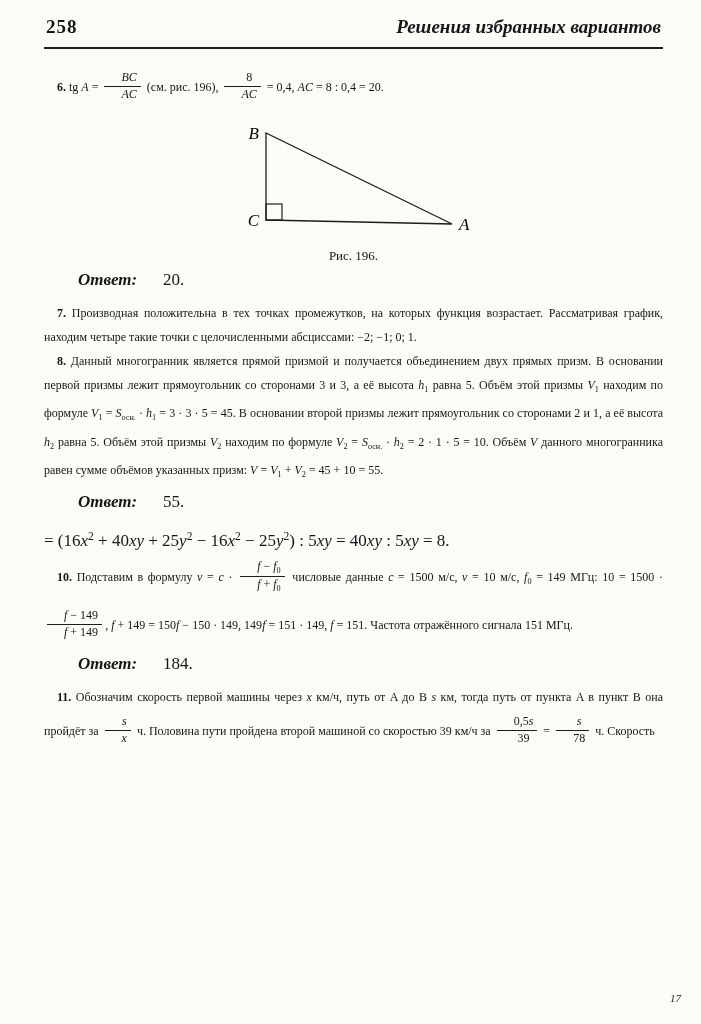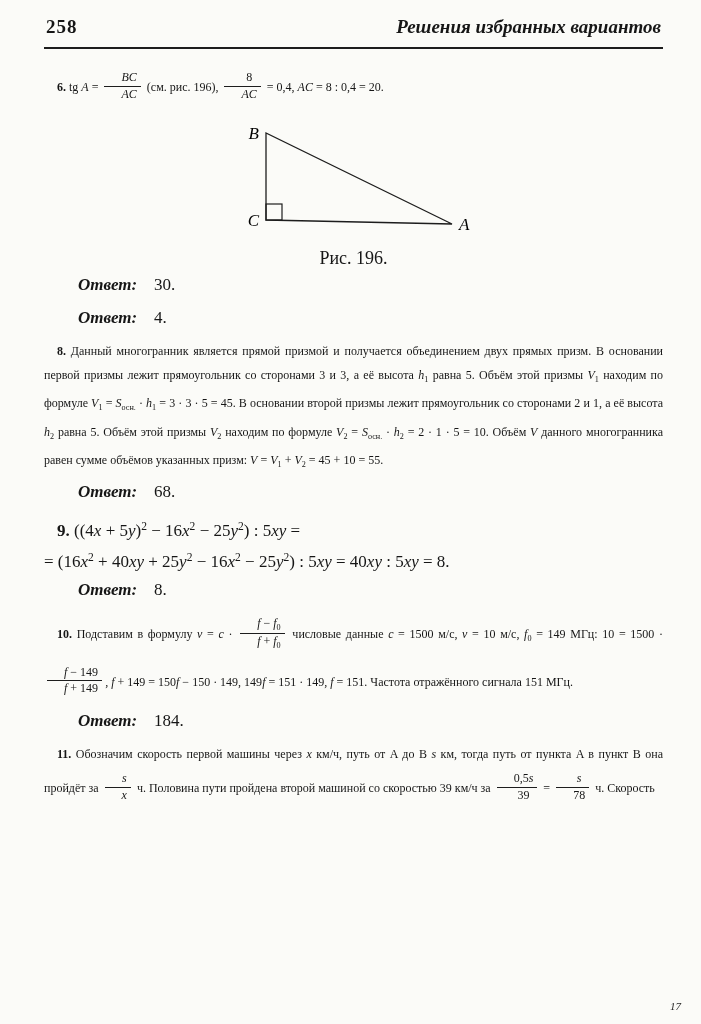--- a/index.html
+++ b/index.html
@@ -14,41 +14,41 @@
     border-bottom: 2px solid #1d1d1d; padding: 4px 2px 9px 2px; margin-bottom: 16px;
   }
   .hdr .pageno { font-size: 19px; font-weight: bold; letter-spacing: 1px; }
   .hdr .runtitle { font-size: 19px; font-weight: bold; font-style: italic; }
 
   .para { font-size: 12px; line-height: 24px; text-align: justify; text-indent: 13px; margin: 0; }
   .mathline { font-size: 17px; line-height: 27px; text-align: left; }
   .indent { text-indent: 13px; }
 
   .answer { font-size: 17px; line-height: 24px; margin: 3px 0 9px; padding-left: 34px; }
-  .answer .alabel { font-weight: bold; font-style: italic; margin-right: 17px; }
+  .answer .alabel { font-weight: bold; font-style: italic; margin-right: 26px; }
 
   .k-b { font-weight: bold; }
   .k-v { font-style: italic; }
   .k-sub { font-size: 0.68em; vertical-align: -0.32em; }
   .k-sup { font-size: 0.68em; vertical-align: 0.5em; }
 
   .frac {
     display: inline-block; vertical-align: middle; text-align: center;
     line-height: 1.15; margin: 8px 3px; transform: translateY(-2px);
   }
   .frac .fnum { display: block; padding: 0 4px 1px; border-bottom: 1.2px solid #1d1d1d; }
   .frac .fden { display: block; padding: 1px 4px 0; }
 
   .fig { width: fit-content; margin: 12px auto 4px auto; text-align: center; }
   .fig svg { display: block; }
-  .figcap { font-size: 18px; margin-top: 2px; text-align: center; }
+  .figcap { font-size: 13px; margin-top: 2px; text-align: center; }
   .vlabel { font-style: italic; font-size: 17px; font-family: "Liberation Serif", serif; }
 
   .sigmark {
-    position: absolute; right: 20px; bottom: 12px;
+    position: absolute; right: 20px; bottom: 20px;
     font-size: 11px; font-style: italic; color: #2a2a2a; margin-left: 20px;
   }
 </style>
 </head>
 <body>
 
 <div class="page">
 
   <div class="hdr">
     <span class="pageno">258</span>
@@ -62,40 +62,34 @@
       <polygon points="38,9 38,96 224,100" fill="none" stroke="#1d1d1d" stroke-width="1.3"></polygon>
       <rect x="38" y="80" width="16" height="16" fill="none" stroke="#1d1d1d" stroke-width="1.2"></rect>
       <text class="vlabel" x="31" y="15" text-anchor="end">B</text>
       <text class="vlabel" x="31" y="102" text-anchor="end">C</text>
       <text class="vlabel" x="231" y="106" text-anchor="start">A</text>
     </svg>
     <figcaption class="figcap">Рис. 196.</figcaption>
   </figure>
 
   <p class="answer">
-    <span class="alabel">Ответ:</span><span>30.</span>
+    <span class="alabel">Ответ:</span><span>20.</span>
   </p>
 
+  <p class="para"><span class="k-b">7. </span><span>Производная положительна в тех точках промежутков, на которых функция возрастает. Рассматривая график, находим четыре такие точки с целочисленными абсциссами: −2; −1; 0; 1.</span></p>
 
-  <p class="answer">
-    <span class="alabel">Ответ:</span><span>4.</span>
-  </p>
 
   <p class="para"><span class="k-b">8. </span><span>Данный многогранник является прямой призмой и получается объединением двух прямых призм. В основании первой призмы лежит прямоугольник со сторонами 3 и 3, а её высота </span><span class="k-v">h</span><span class="k-sub">1</span><span> равна 5. Объём этой призмы </span><span class="k-v">V</span><span class="k-sub">1</span><span> находим по формуле </span><span class="k-v">V</span><span class="k-sub">1</span><span> = </span><span class="k-v">S</span><span class="k-sub">осн.</span><span> · </span><span class="k-v">h</span><span class="k-sub">1</span><span> = 3 · 3 · 5 = 45. В основании второй призмы лежит прямоугольник со сторонами 2 и 1, а её высота </span><span class="k-v">h</span><span class="k-sub">2</span><span> равна 5. Объём этой призмы </span><span class="k-v">V</span><span class="k-sub">2</span><span> находим по формуле </span><span class="k-v">V</span><span class="k-sub">2</span><span> = </span><span class="k-v">S</span><span class="k-sub">осн.</span><span> · </span><span class="k-v">h</span><span class="k-sub">2</span><span> = 2 · 1 · 5 = 10. Объём </span><span class="k-v">V</span><span> данного многогранника равен сумме объёмов указанных призм: </span><span class="k-v">V</span><span> = </span><span class="k-v">V</span><span class="k-sub">1</span><span> + </span><span class="k-v">V</span><span class="k-sub">2</span><span> = 45 + 10 = 55.</span></p>
 
   <p class="answer">
-    <span class="alabel">Ответ:</span><span>68.</span>
+    <span class="alabel">Ответ:</span><span>55.</span>
   </p>
 
-  <div class="mathline indent"><span class="k-b">9. </span><span>((4</span><span class="k-v">x</span><span> + 5</span><span class="k-v">y</span><span>)</span><span class="k-sup">2</span><span> − 16</span><span class="k-v">x</span><span class="k-sup">2</span><span> − 25</span><span class="k-v">y</span><span class="k-sup">2</span><span>) : 5</span><span class="k-v">xy</span><span> =</span></div>
   <div class="mathline"><span>= (16</span><span class="k-v">x</span><span class="k-sup">2</span><span> + 40</span><span class="k-v">xy</span><span> + 25</span><span class="k-v">y</span><span class="k-sup">2</span><span> − 16</span><span class="k-v">x</span><span class="k-sup">2</span><span> − 25</span><span class="k-v">y</span><span class="k-sup">2</span><span>) : 5</span><span class="k-v">xy</span><span> = 40</span><span class="k-v">xy</span><span> : 5</span><span class="k-v">xy</span><span> = 8.</span></div>
 
-  <p class="answer">
-    <span class="alabel">Ответ:</span><span>8.</span>
-  </p>
 
   <p class="para"><span class="k-b">10. </span><span>Подставим в формулу </span><span class="k-v">v</span><span> = </span><span class="k-v">c</span><span> · </span><span class="frac"><span class="fnum"><span class="k-v">f</span><span> − </span><span class="k-v">f</span><span class="k-sub">0</span></span><span class="fden"><span class="k-v">f</span><span> + </span><span class="k-v">f</span><span class="k-sub">0</span></span></span><span> числовые данные </span><span class="k-v">c</span><span> = 1500 м/с, </span><span class="k-v">v</span><span> = 10 м/с, </span><span class="k-v">f</span><span class="k-sub">0</span><span> = 149 МГц: 10 = 1500 · </span><span class="frac"><span class="fnum"><span class="k-v">f</span><span> − 149</span></span><span class="fden"><span class="k-v">f</span><span> + 149</span></span></span><span>, </span><span class="k-v">f</span><span> + 149 = 150</span><span class="k-v">f</span><span> − 150 · 149, 149</span><span class="k-v">f</span><span> = 151 · 149, </span><span class="k-v">f</span><span> = 151. Частота отражённого сигнала 151 МГц.</span></p>
 
   <p class="answer">
     <span class="alabel">Ответ:</span><span>184.</span>
   </p>
 
   <p class="para"><span class="k-b">11. </span><span>Обозначим скорость первой машины через </span><span class="k-v">x</span><span> км/ч, путь от A до B </span><span class="k-v">s</span><span> км, тогда путь от пункта A в пункт B она пройдёт за </span><span class="frac"><span class="fnum"><span class="k-v">s</span></span><span class="fden"><span class="k-v">x</span></span></span><span> ч. Половина пути пройдена второй машиной со скоростью 39 км/ч за </span><span class="frac"><span class="fnum"><span>0,5</span><span class="k-v">s</span></span><span class="fden"><span>39</span></span></span><span> = </span><span class="frac"><span class="fnum"><span class="k-v">s</span></span><span class="fden"><span>78</span></span></span><span> ч. Скорость</span></p>
 
   <div class="sigmark">17</div>

